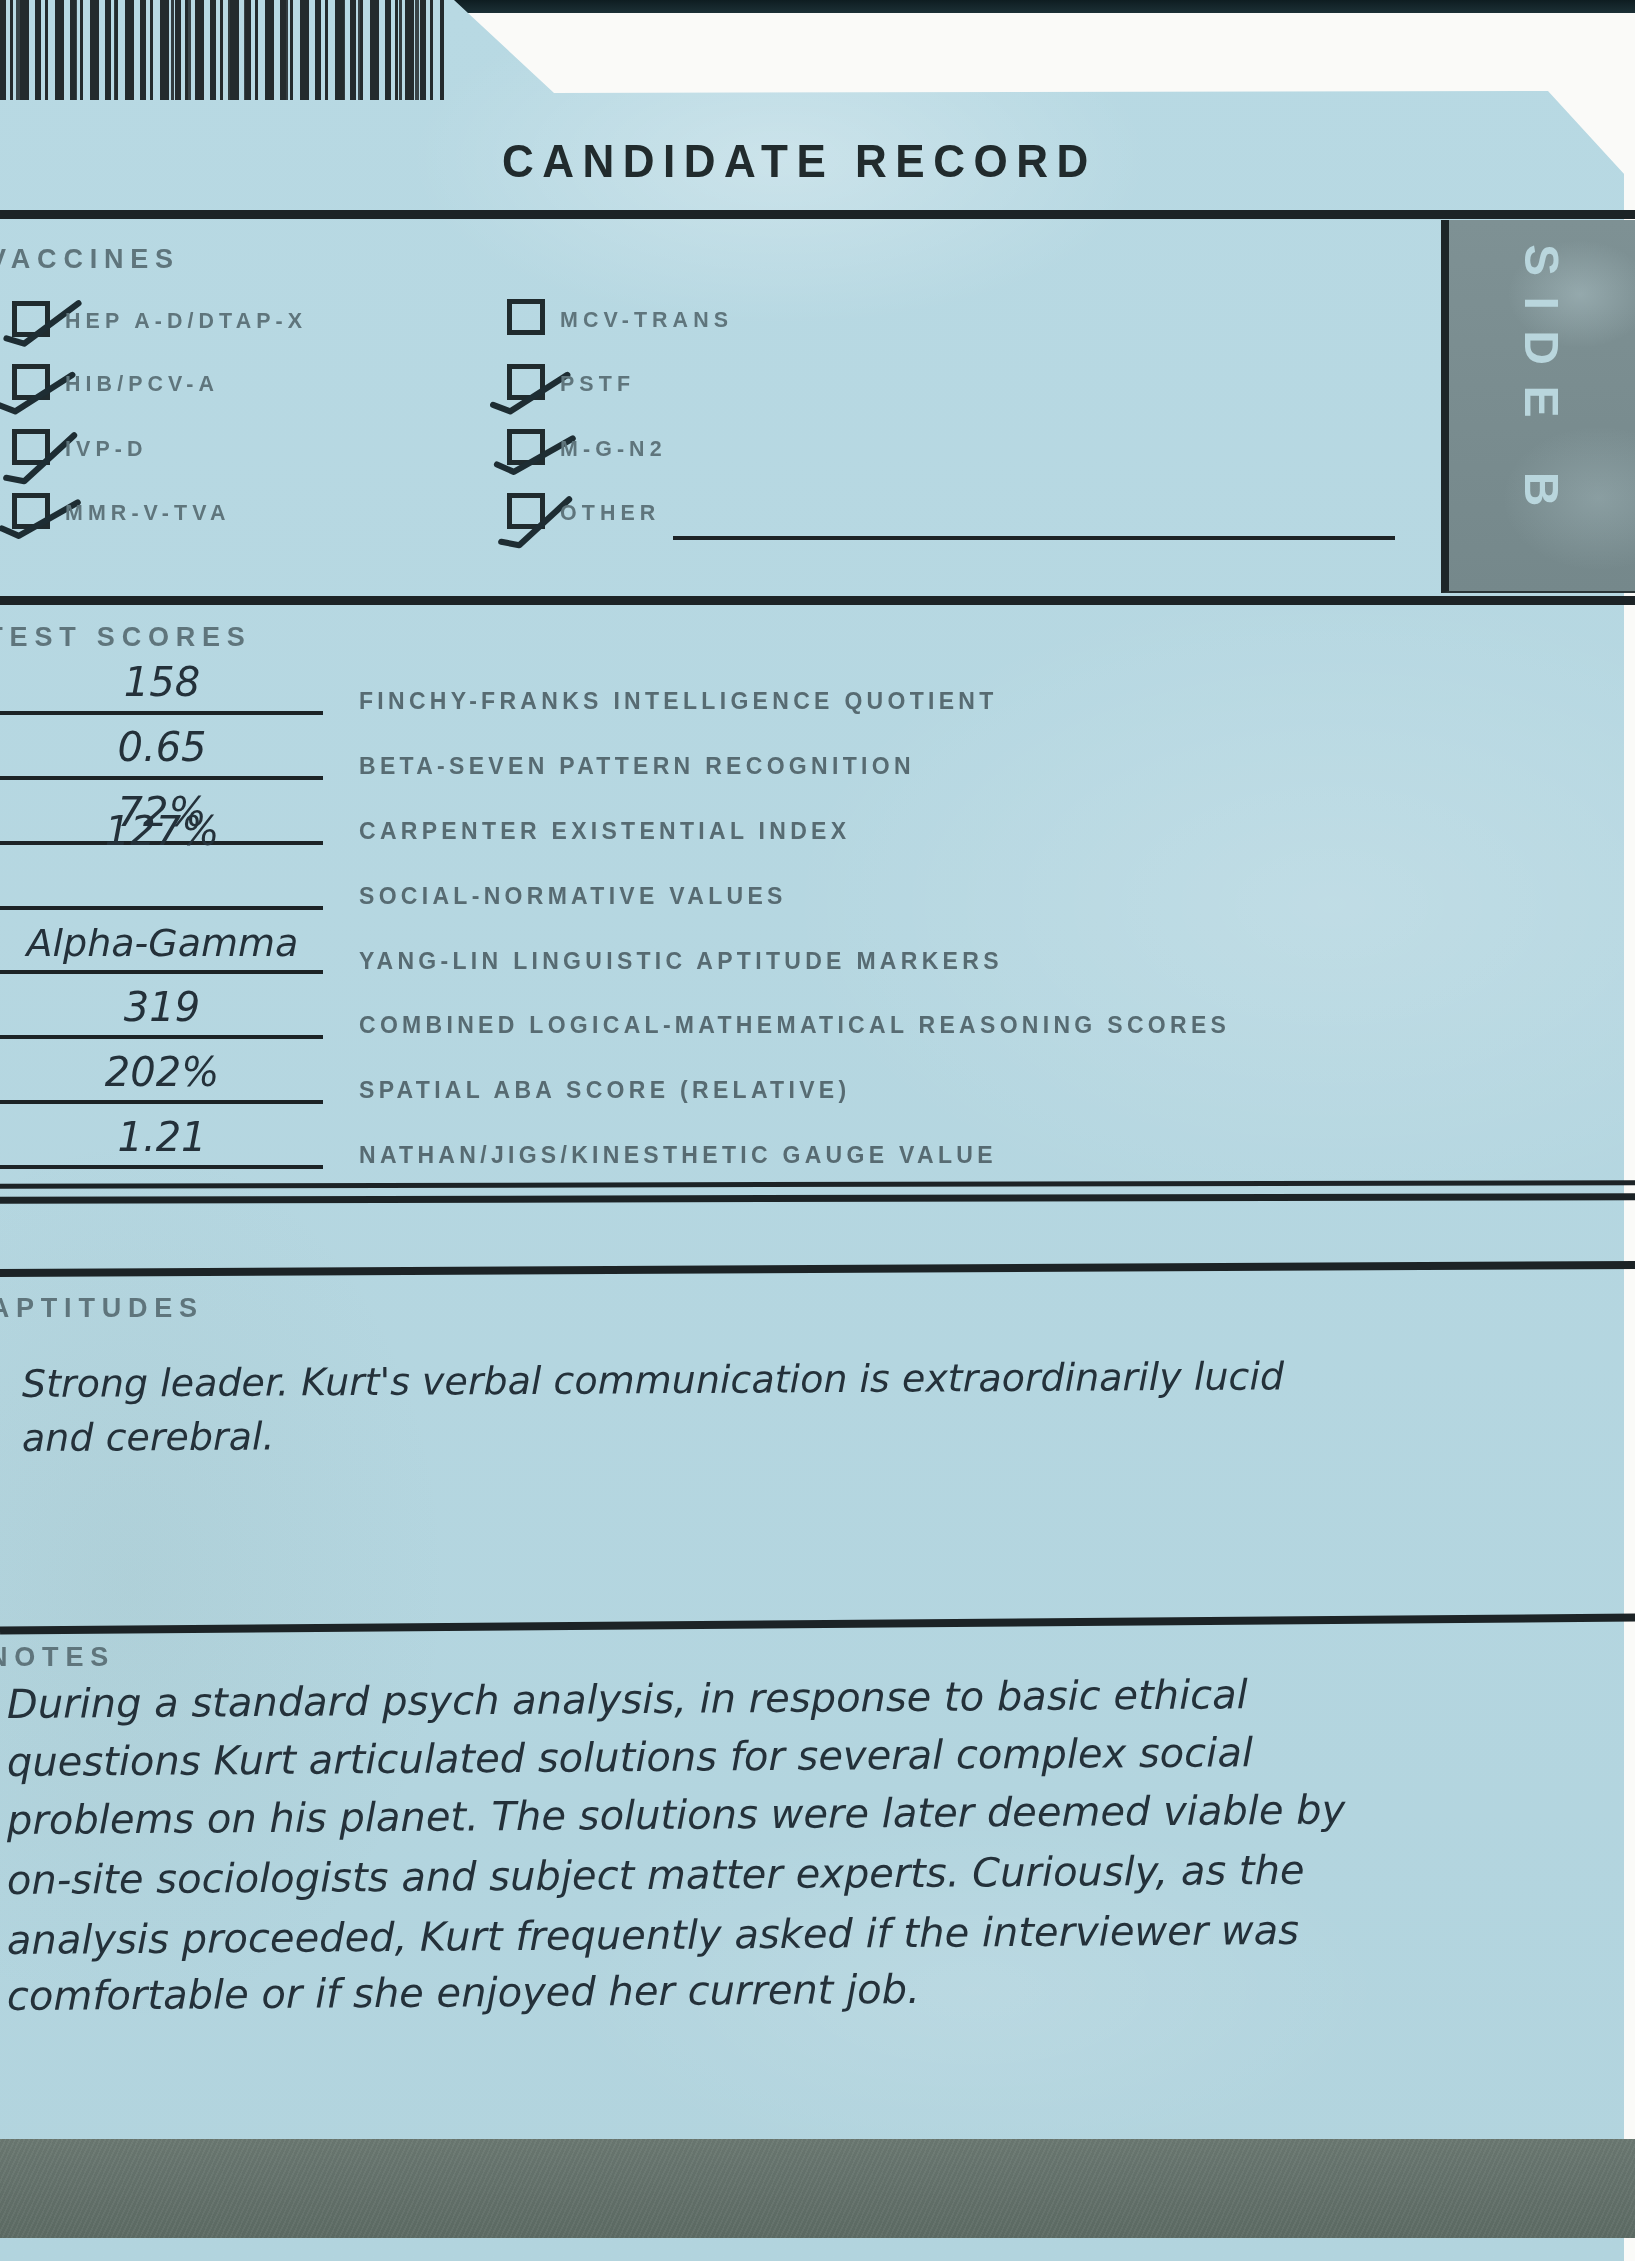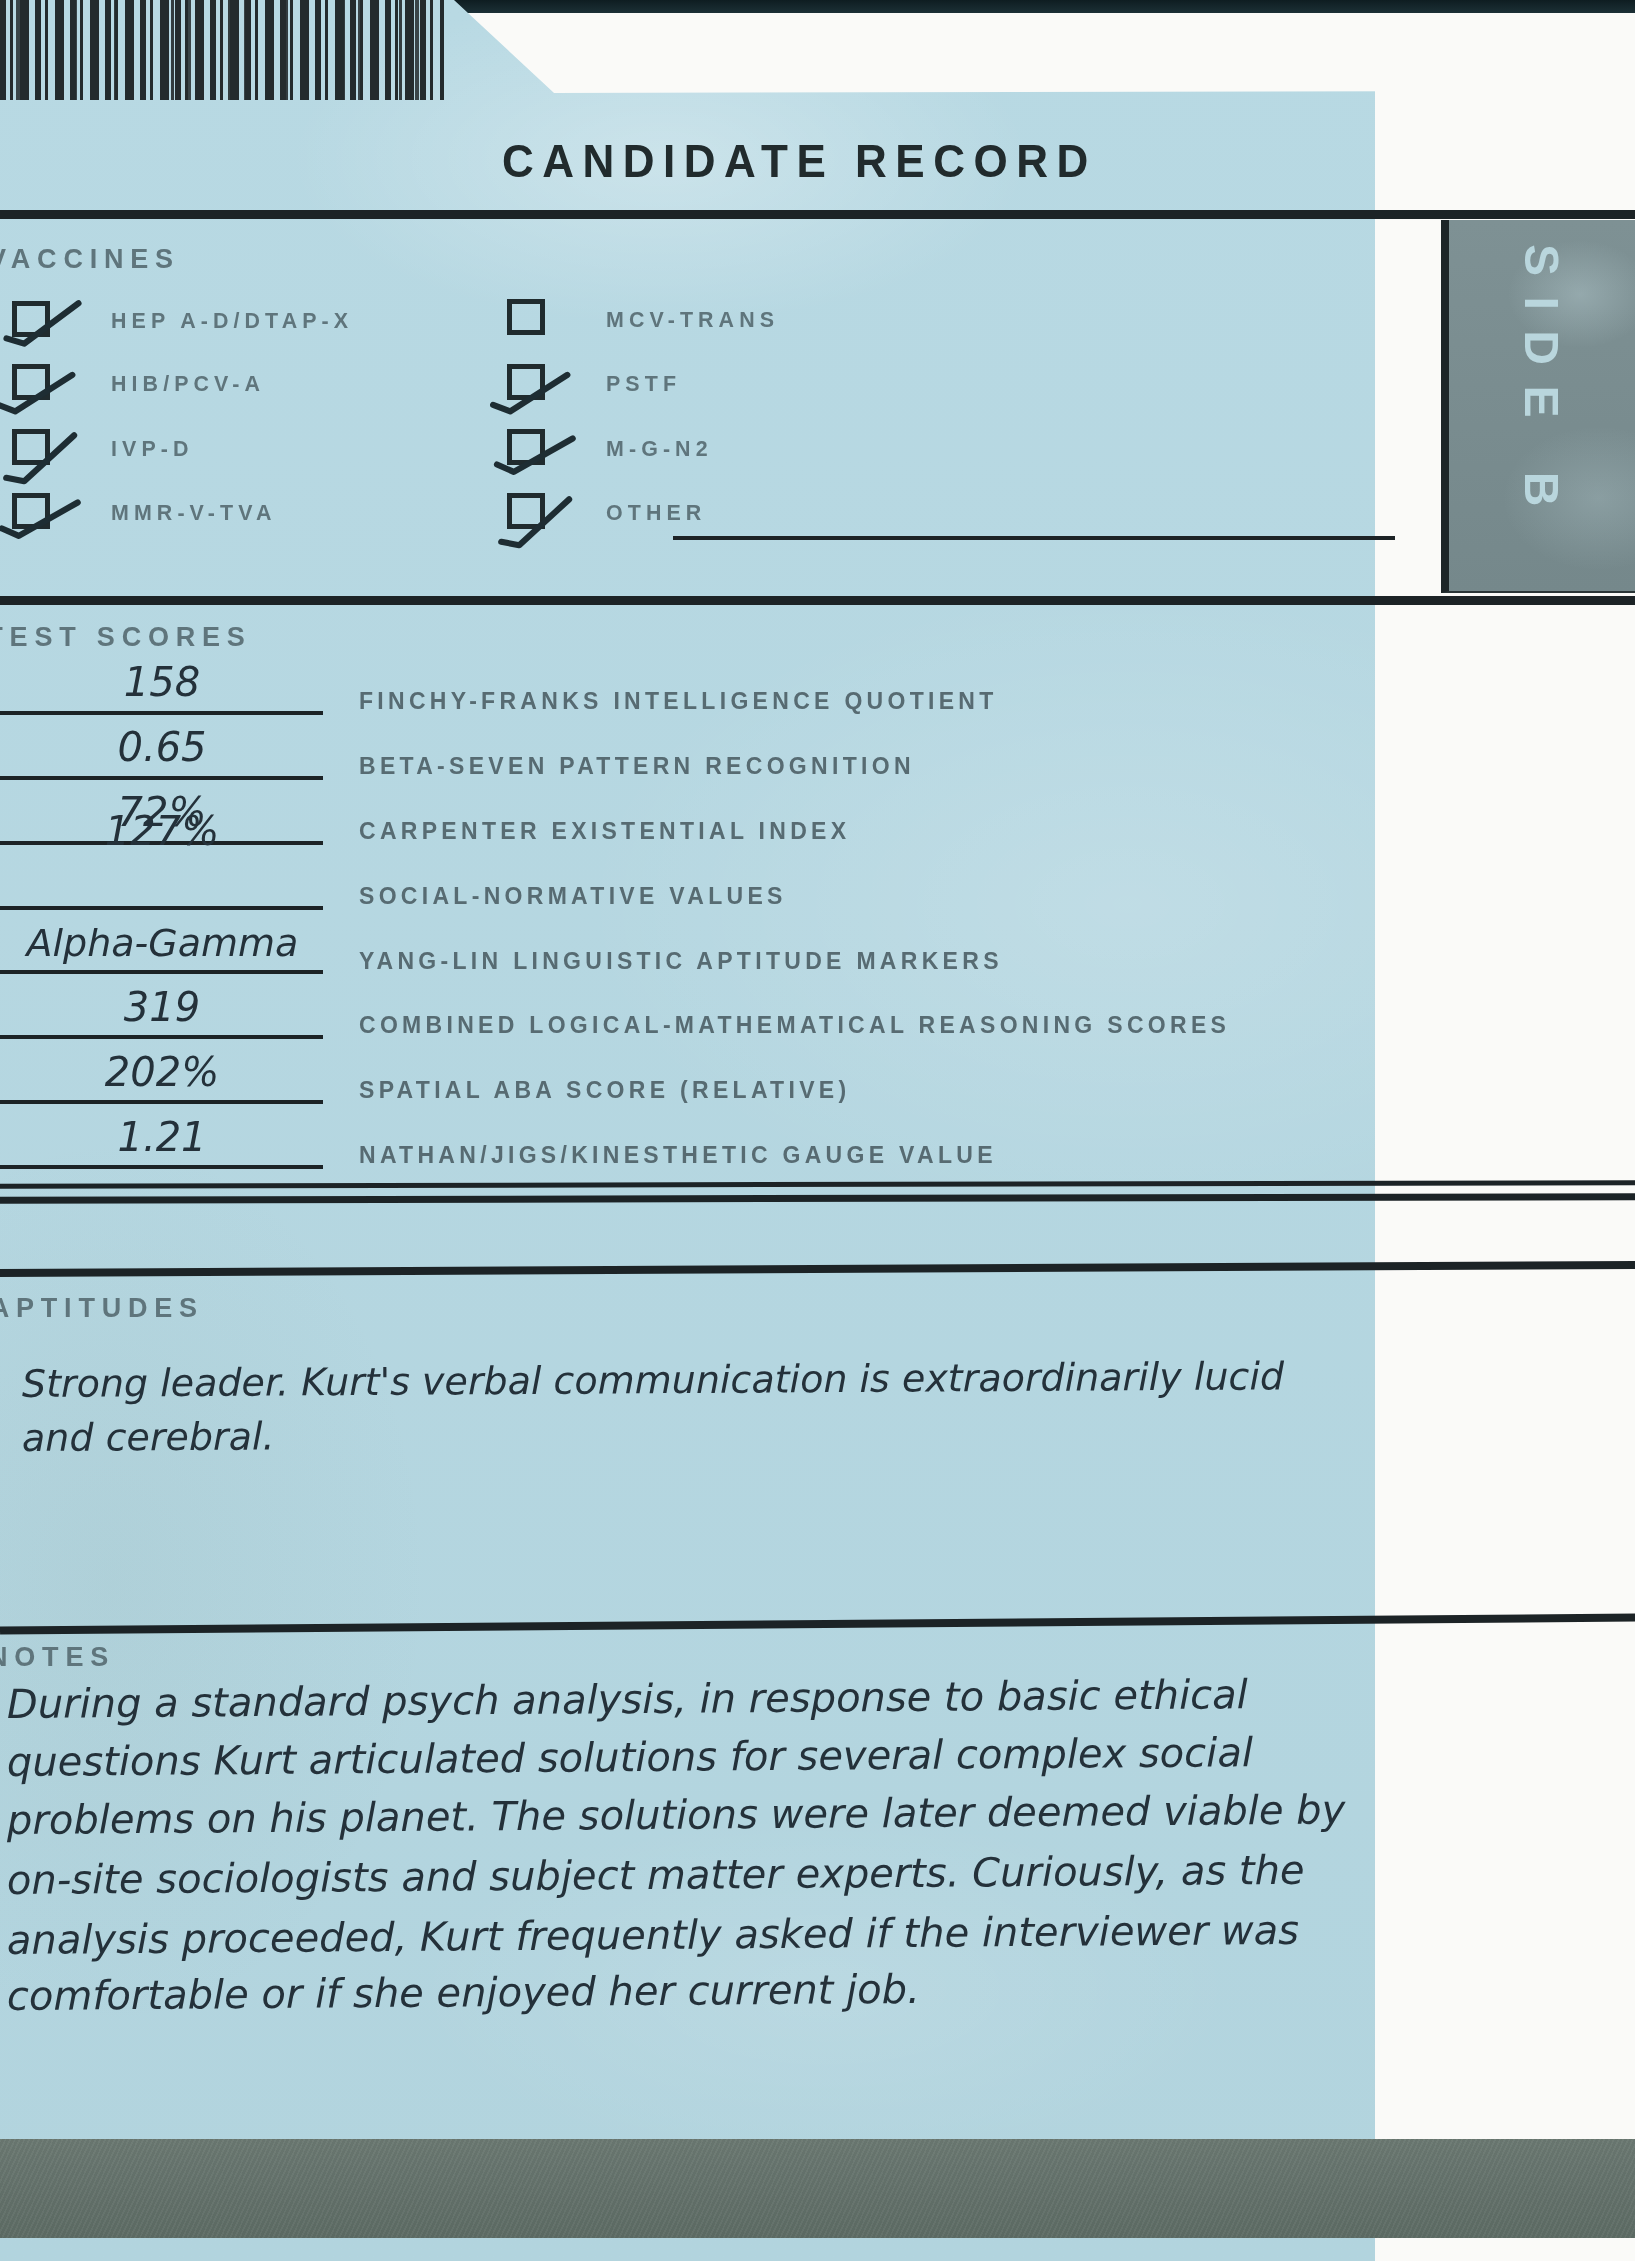--- a/index.html
+++ b/index.html
@@ -23,21 +23,21 @@
   }
   
   .top-strip{
     position:absolute;left:427px;top:0;width:1209px;height:13px;
     background:linear-gradient(#0e1d21,#1c3036);
     clip-path:polygon(15.4px 0,100% 0,100% 100%,0 100%);
     z-index:1;
   }
   
   .paper{
-    position:absolute;left:0;top:0;width:1375px;height:2261px;z-index:2;
+    position:absolute;left:0;top:0;width:1624px;height:2261px;z-index:2;
     background:
       radial-gradient(530px 239px at 48% 7%, rgba(255,255,255,.28), transparent 70%),
       radial-gradient(769px 444px at 82% 40%, rgba(255,255,255,.14), transparent 72%),
       radial-gradient(427px 598px at 8% 70%, rgba(110,135,125,.07), transparent 75%),
       radial-gradient(598px 256px at 60% 88%, rgba(255,255,255,.10), transparent 70%),
       linear-gradient(#b8d9e3,#b2d4de);
     clip-path:polygon(0 0,454px 0,554px 93px,1548px 91px,1636px 187px,1636px 2261px,0 2261px);
   }
   .nowrap{white-space:nowrap;}
 
@@ -91,21 +91,21 @@
     border:5.1px solid #202b2e;
   }
   .cb svg{position:absolute;left:-13.7px;top:-10.3px;width:79px;height:62px;overflow:visible;display:none;}
   .cb.checked svg{display:block;}
   .cb polyline{fill:none;stroke:#1e2d33;stroke-width:7;stroke-linecap:round;stroke-linejoin:round;}
   .cb.v2 svg{transform:translate(-7.7px,6px) rotate(4deg);}
   .cb.v3 svg{transform:translate(-1.7px,7.7px) rotate(-6deg);}
   .cb.v4 svg{transform:translate(-3.4px,2.6px) rotate(7deg);}
   .cb-label{
     position:absolute;font-size:21.4px;font-weight:bold;letter-spacing:5.1px;
-    color:var(--label-gray);white-space:nowrap;margin-left:46px;
+    color:var(--label-gray);white-space:nowrap;
   }
 
   .hand{font-family:"DejaVu Sans", sans-serif;font-style:italic;color:var(--hand);white-space:nowrap;}
   .other-value{position:absolute;left:765px;top:484px;font-size:44px;}
   .other-line{position:absolute;left:673px;top:536px;width:722px;height:4.3px;background:#1d2326;}
 
   .score-line{position:absolute;left:0;width:323px;height:4.3px;background:#1c2326;}
   .score-value{position:absolute;left:17px;width:290px;text-align:center;font-size:40px;}
   .score-label{
     position:absolute;left:359px;font-size:23px;font-weight:bold;letter-spacing:4.3px;

